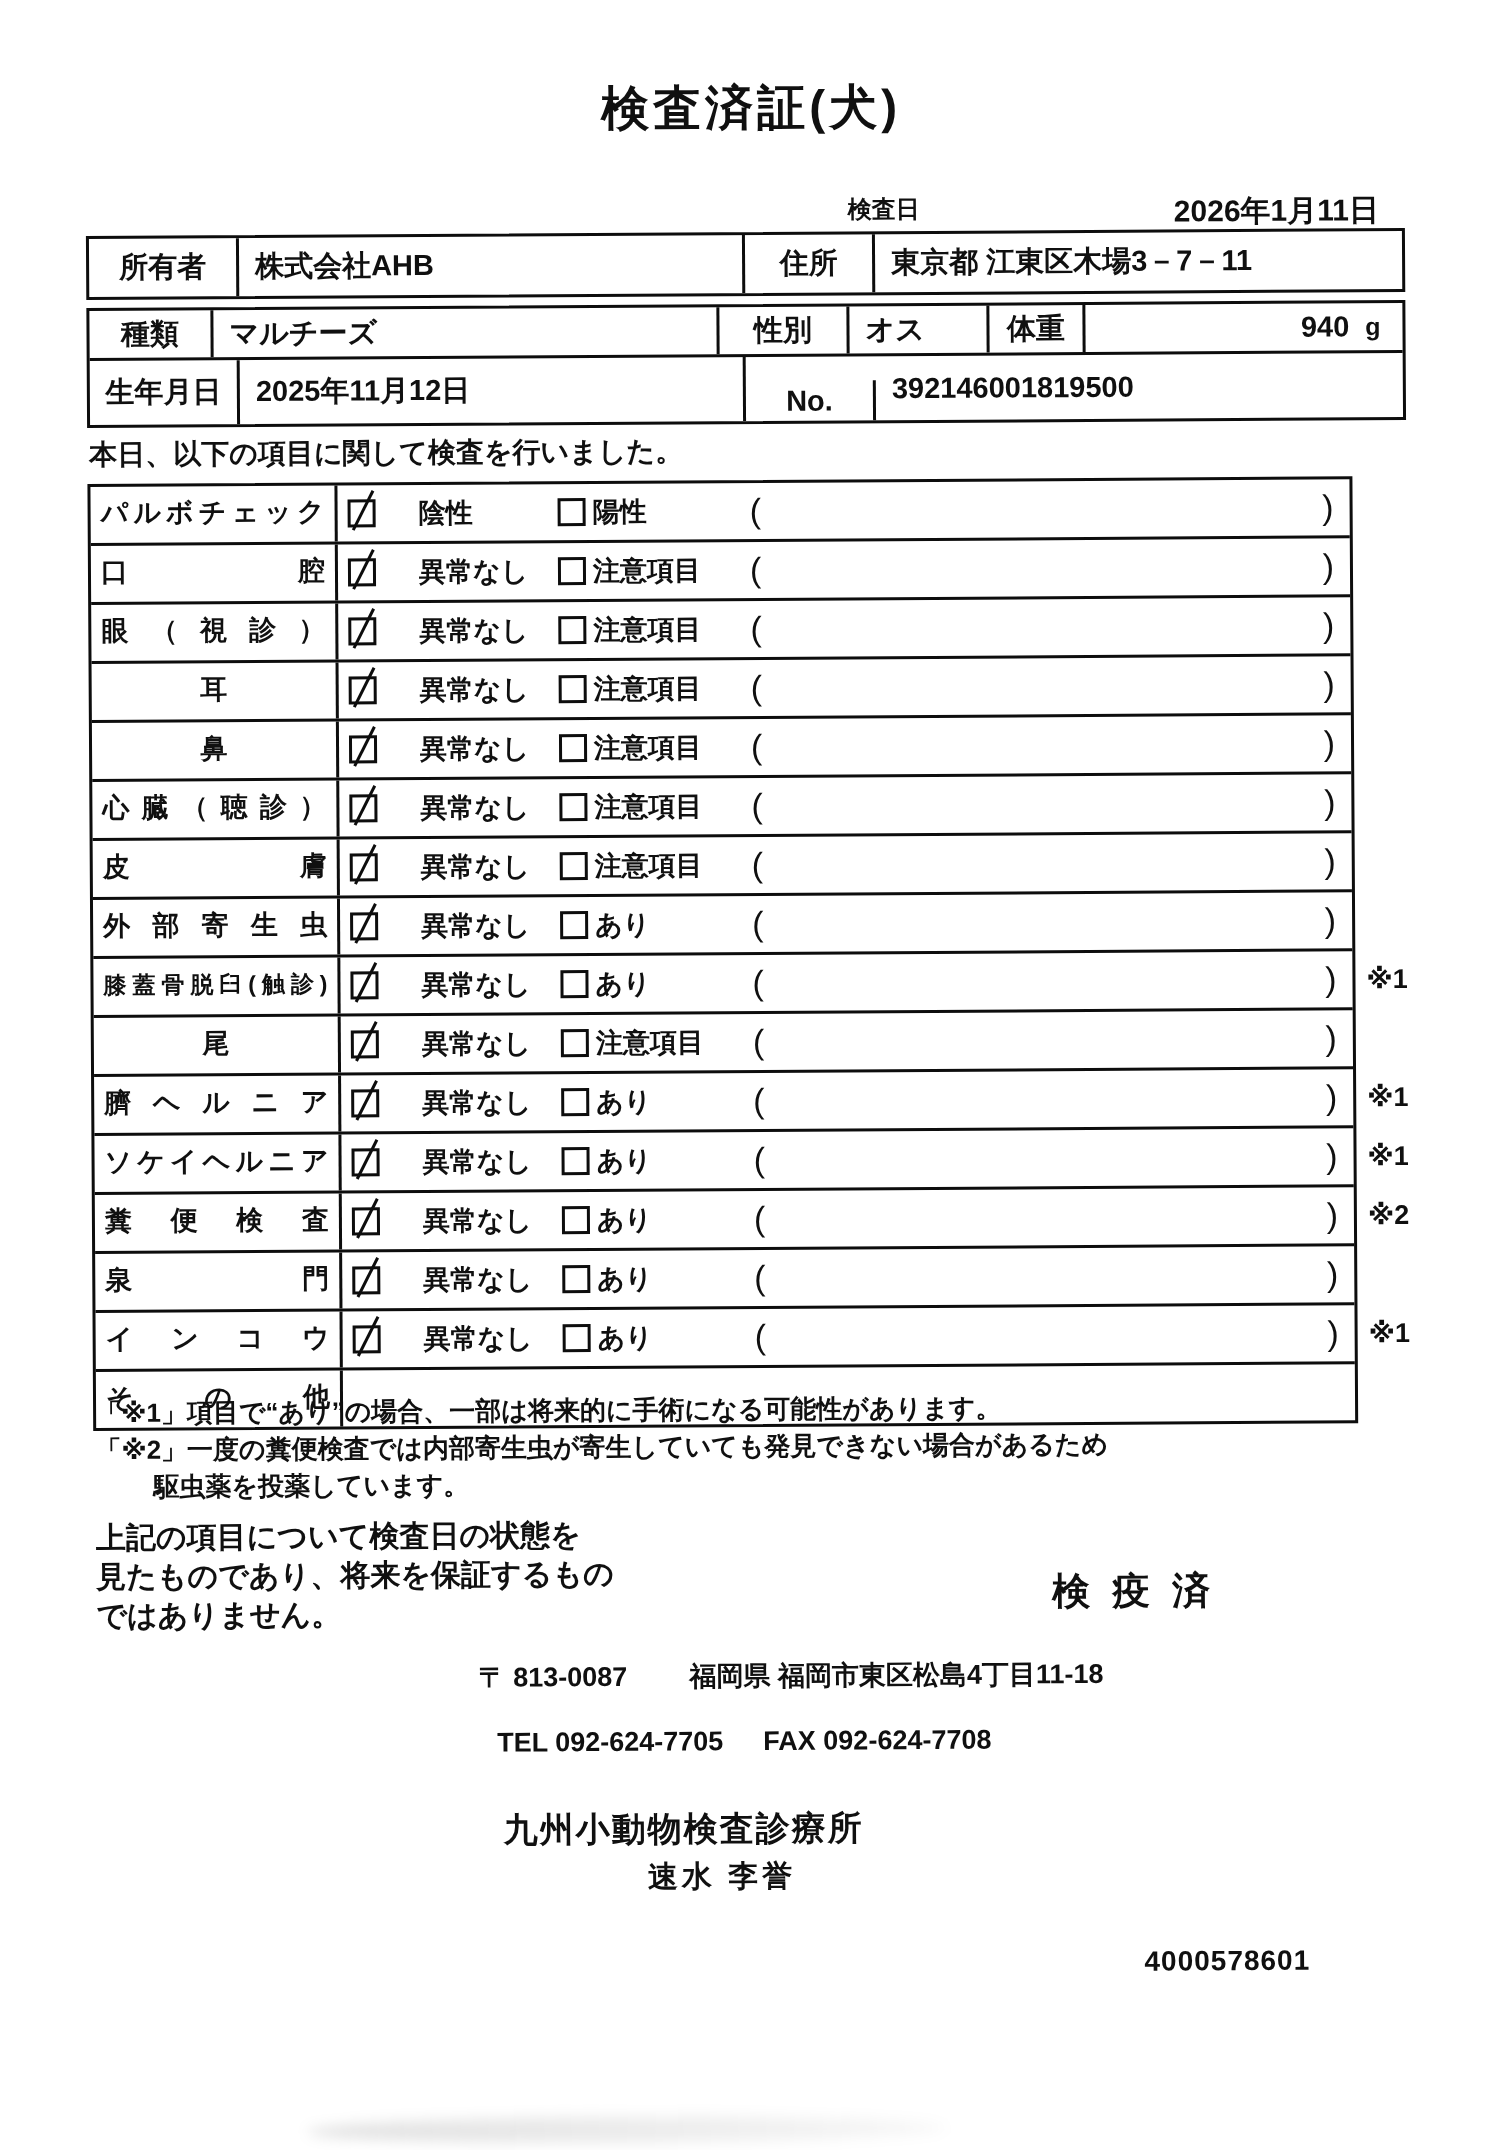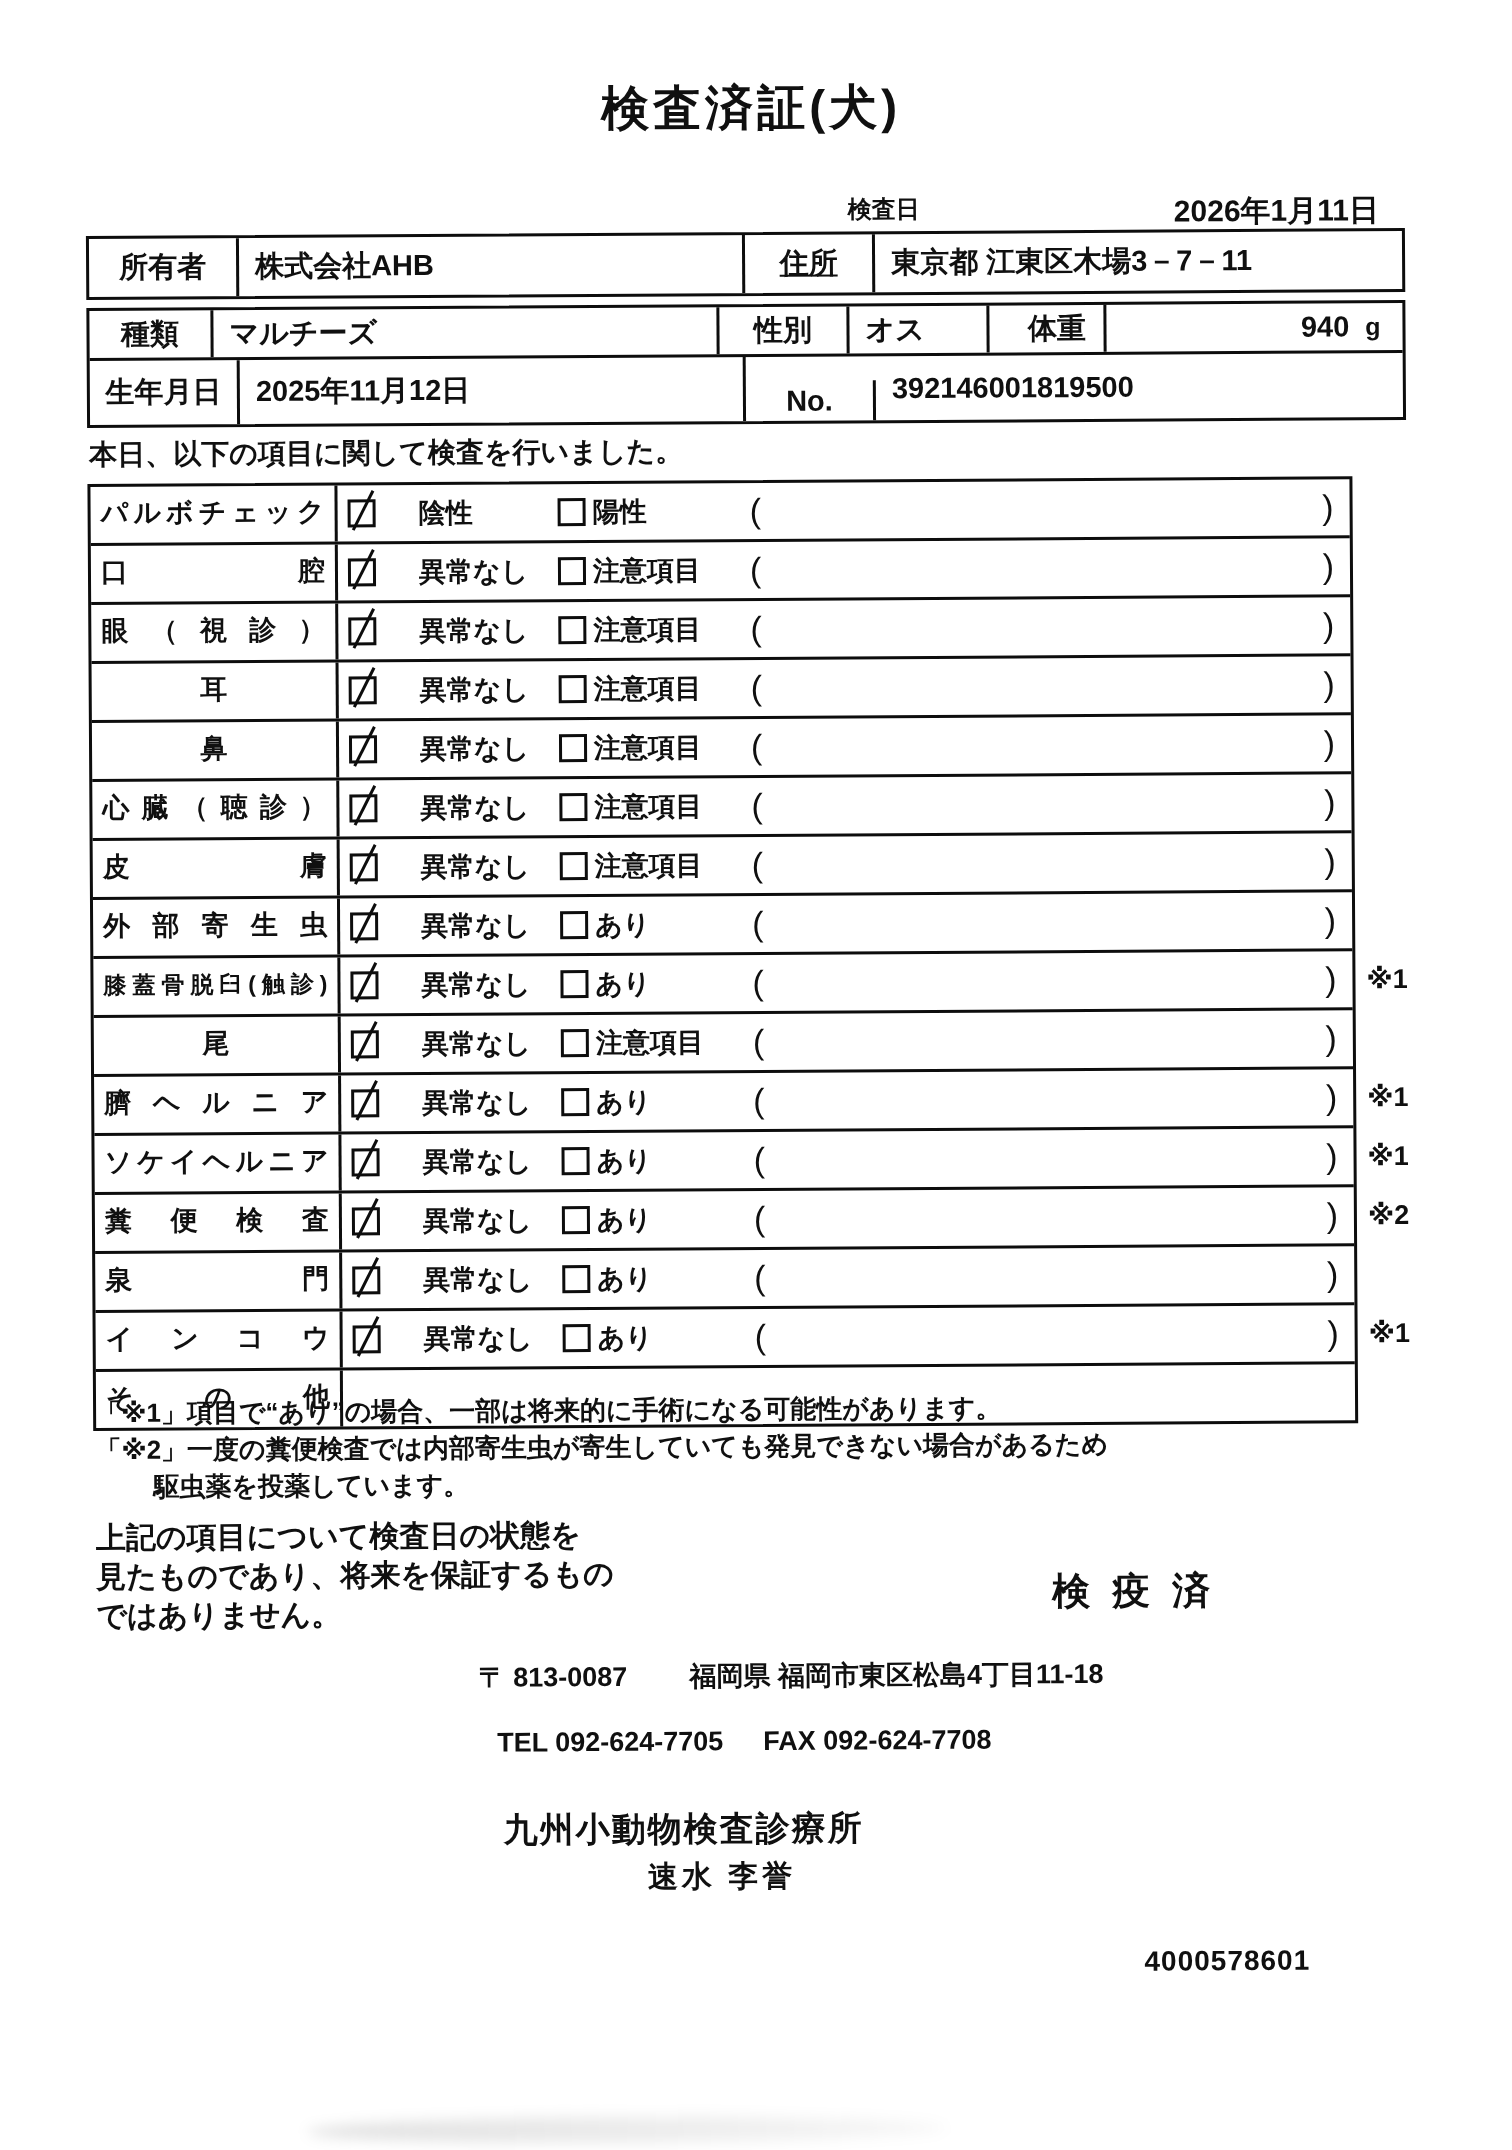--- a/index.html
+++ b/index.html
@@ -101,32 +101,32 @@
 
     <div class="doc-title">検査済証(犬)</div>
 
     <div class="exam-date-label">検査日</div>
     <div class="exam-date-value">2026年1月11日</div>
 
     <div class="btable" style="left:90px;top:232px;width:1313px;height:58px;">
       <div class="brow">
         <div class="bcell lab" style="width:150px;">所有者</div>
         <div class="bcell val" style="width:506px;">株式会社AHB</div>
-        <div class="bcell lab" style="width:130px;text-decoration:underline;">住所</div>
+        <div class="bcell lab" style="width:130px;">住所</div>
         <div class="bcell val" style="flex:1;">東京都 江東区木場3－7－11</div>
       </div>
     </div>
 
     <div class="btable" style="left:90px;top:304px;width:1313px;height:114px;">
       <div class="brow">
         <div class="bcell lab" style="width:124px;">種類</div>
         <div class="bcell val" style="width:506px;">マルチーズ</div>
         <div class="bcell lab" style="width:130px;">性別</div>
         <div class="bcell val" style="width:140px;">オス</div>
-        <div class="bcell lab" style="width:96px;margin-left:21px;">体重</div>
+        <div class="bcell lab" style="width:96px;">体重</div>
         <div class="bcell val-right" style="flex:1;">
           <span>940</span>
           <span class="unit">g</span>
         </div>
       </div>
       <div class="brow">
         <div class="bcell lab" style="width:150px;">生年月日</div>
         <div class="bcell val" style="width:506px;">2025年11月12日</div>
         <div class="bcell lab" style="width:130px;margin-top:24px;">No.</div>
         <div class="bcell val" style="flex:1;">392146001819500</div>

